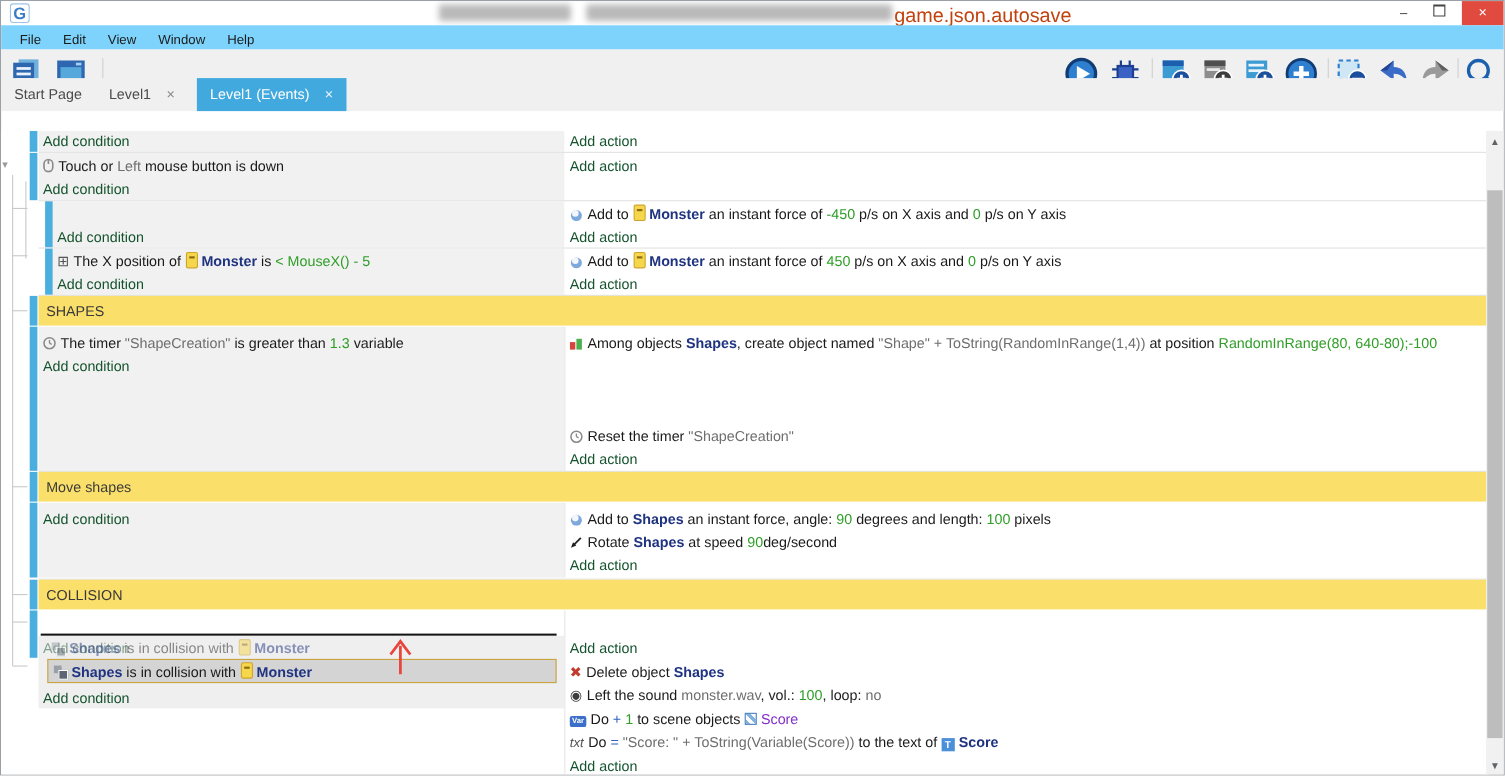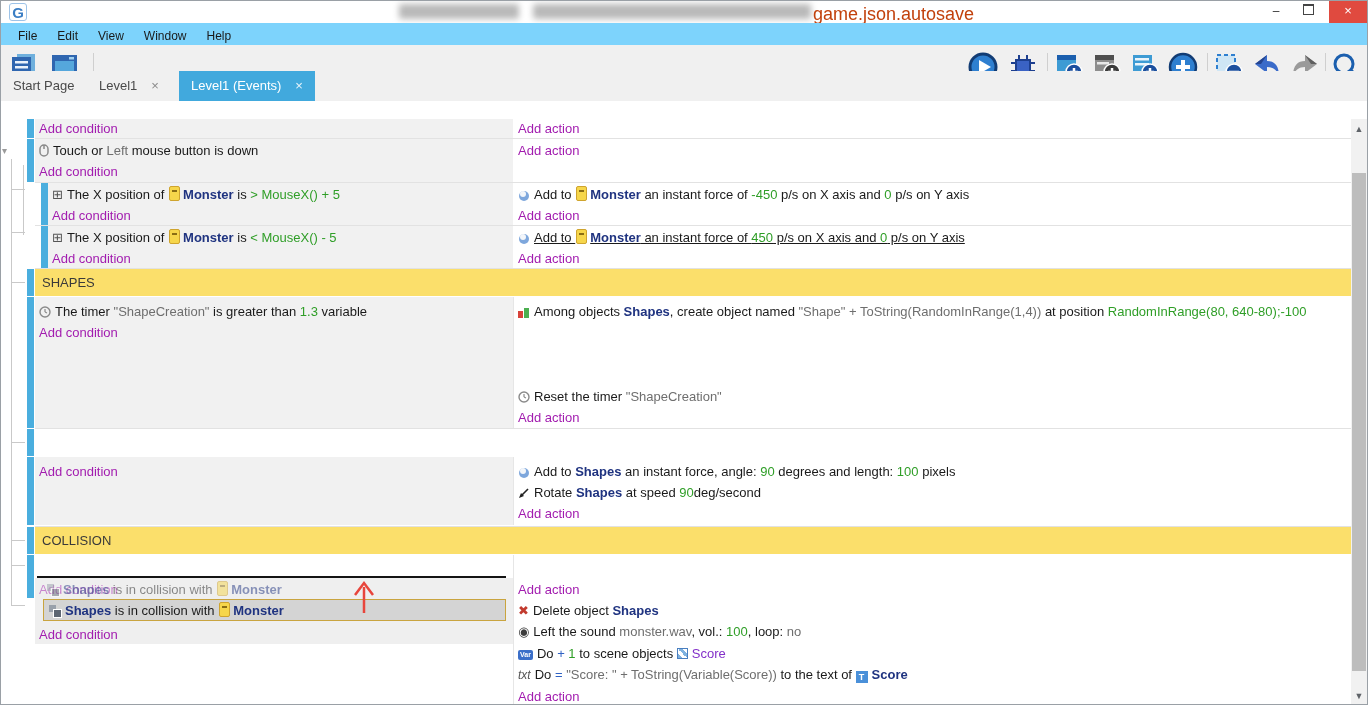--- a/index.html
+++ b/index.html
@@ -26,21 +26,21 @@
   .tab .x{color:#8a8a8a;margin-left:14px;font-size:13px;}
   .tab-active{background:#41a9dd;color:#fff;}
   .tab-active .x{color:#eaf6fc;}
   
   .events{position:absolute;left:0;top:118px;width:1352px;height:587px;background:#fff;overflow:hidden;font-size:13px;color:#1a1a1a;}
   .bar{position:absolute;width:7px;background:#4aaede;}
   .cell{position:absolute;background:#f1f1f1;}
   .banner{position:absolute;left:34px;width:1317px;height:27px;background:#fbdf6b;line-height:27px;padding-left:7px;box-sizing:border-box;color:#3a3a3a;}
   .line{position:absolute;height:21px;line-height:21px;white-space:nowrap;}
   .wrapline{position:absolute;line-height:21px;white-space:normal;}
-  .ph{color:#a21caf;}
+  .ph{color:#14532d;}
   .g{color:#2f9e27;}
   .p{color:#6e6e6e;}
   .obj{color:#1f3380;font-weight:bold;}
   .op{color:#2f62c4;}
   .pur{color:#8330c9;}
   .sep-h{position:absolute;left:34px;width:1317px;height:1px;background:#e2e2e2;}
   .sep-v{position:absolute;width:1px;background:#e6e6e6;}
   .tree{position:absolute;background:#c9c9c9;}
   .exp{position:absolute;color:#9a9a9a;font-size:10px;}
   
@@ -225,40 +225,37 @@
             <rect x="1" y="1" width="8" height="11" rx="4" fill="none" stroke="#8a8a8a" stroke-width="1.5"></rect>
             <line x1="5" y1="1" x2="5" y2="5" stroke="#8a8a8a" stroke-width="1.5"></line>
           </svg></span><span>Touch or </span><span class="p">Left</span><span> mouse button is down</span>
     </div>
     <div class="line ph" style="left:38px;top:42px;">Add condition</div>
     <div class="line ph" style="left:517px;top:21px;">Add action</div>
     <div class="sep-h" style="top:63px;"></div>
 
     <div class="bar" style="left:40px;top:64px;height:42px;"></div>
     <div class="cell" style="left:47px;top:64px;width:465px;height:42px;"></div>
-    <div class="line" style="left:51px;top:65px;">
-      <span class="pos-ic">⊞</span><span>The X position of </span><span class="monster-ic"></span><span class="obj">Monster</span><span> is </span><span class="g">&gt; MouseX() + 5</span>
-    </div>
     <div class="line ph" style="left:51px;top:86px;">Add condition</div>
     <div class="line" style="left:517px;top:65px;">
       <span class="ic"><svg width="12" height="12">
             <circle cx="6" cy="7" r="5" fill="#7ea7dc"></circle>
             <circle cx="5" cy="5" r="3" fill="#f3f6fa"></circle>
           </svg></span><span>Add to </span><span class="monster-ic"></span><span class="obj">Monster</span><span> an instant force of </span><span class="g">-450</span><span> p/s on X axis and </span><span class="g">0</span><span> p/s on Y axis</span>
     </div>
     <div class="line ph" style="left:517px;top:86px;">Add action</div>
     <div class="sep-h" style="top:106px;"></div>
 
     <div class="bar" style="left:40px;top:107px;height:42px;"></div>
     <div class="cell" style="left:47px;top:107px;width:465px;height:42px;"></div>
     <div class="line" style="left:51px;top:108px;">
       <span class="pos-ic">⊞</span><span>The X position of </span><span class="monster-ic"></span><span class="obj">Monster</span><span> is </span><span class="g">&lt; MouseX() - 5</span>
     </div>
     <div class="line ph" style="left:51px;top:129px;">Add condition</div>
-    <div class="line" style="left:517px;top:108px;text-decoration:underline;">
+    <div class="line" style="left:517px;top:108px;">
       <span class="ic"><svg width="12" height="12">
             <circle cx="6" cy="7" r="5" fill="#7ea7dc"></circle>
             <circle cx="5" cy="5" r="3" fill="#f3f6fa"></circle>
           </svg></span><span>Add to </span><span class="monster-ic"></span><span class="obj">Monster</span><span> an instant force of </span><span class="g">450</span><span> p/s on X axis and </span><span class="g">0</span><span> p/s on Y axis</span>
     </div>
     <div class="line ph" style="left:517px;top:129px;">Add action</div>
     <div class="sep-h" style="top:149px;"></div>
 
     <div class="bar" style="left:26px;top:150px;height:27px;"></div>
     <div class="banner" style="top:150px;">SHAPES</div>
@@ -283,20 +280,21 @@
       <span class="ic"><svg width="12" height="12">
             <circle cx="6" cy="6" r="5" fill="none" stroke="#8a8a8a" stroke-width="1.4"></circle>
             <line x1="6" y1="6" x2="6" y2="3" stroke="#8a8a8a" stroke-width="1.2"></line>
             <line x1="6" y1="6" x2="8" y2="7" stroke="#8a8a8a" stroke-width="1.2"></line>
           </svg></span><span>Reset the timer </span><span class="p">"ShapeCreation"</span>
     </div>
     <div class="line ph" style="left:517px;top:288px;">Add action</div>
     <div class="sep-h" style="top:309px;"></div>
 
     <div class="bar" style="left:26px;top:310px;height:27px;"></div>
+    <div class="banner" style="top:310px;">Move shapes</div>
     <div class="bar" style="left:26px;top:338px;height:68px;"></div>
     <div class="cell" style="left:34px;top:338px;width:478px;height:68px;"></div>
     <div class="sep-v" style="left:512px;top:338px;height:68px;"></div>
     <div class="line ph" style="left:38px;top:342px;">Add condition</div>
     <div class="line" style="left:517px;top:342px;">
       <span class="ic"><svg width="12" height="12">
             <circle cx="6" cy="7" r="5" fill="#7ea7dc"></circle>
             <circle cx="5" cy="5" r="3" fill="#f3f6fa"></circle>
           </svg></span><span>Add to </span><span class="obj">Shapes</span><span> an instant force, angle: </span><span class="g">90</span><span> degrees and length: </span><span class="g">100</span><span> pixels</span>
     </div>

